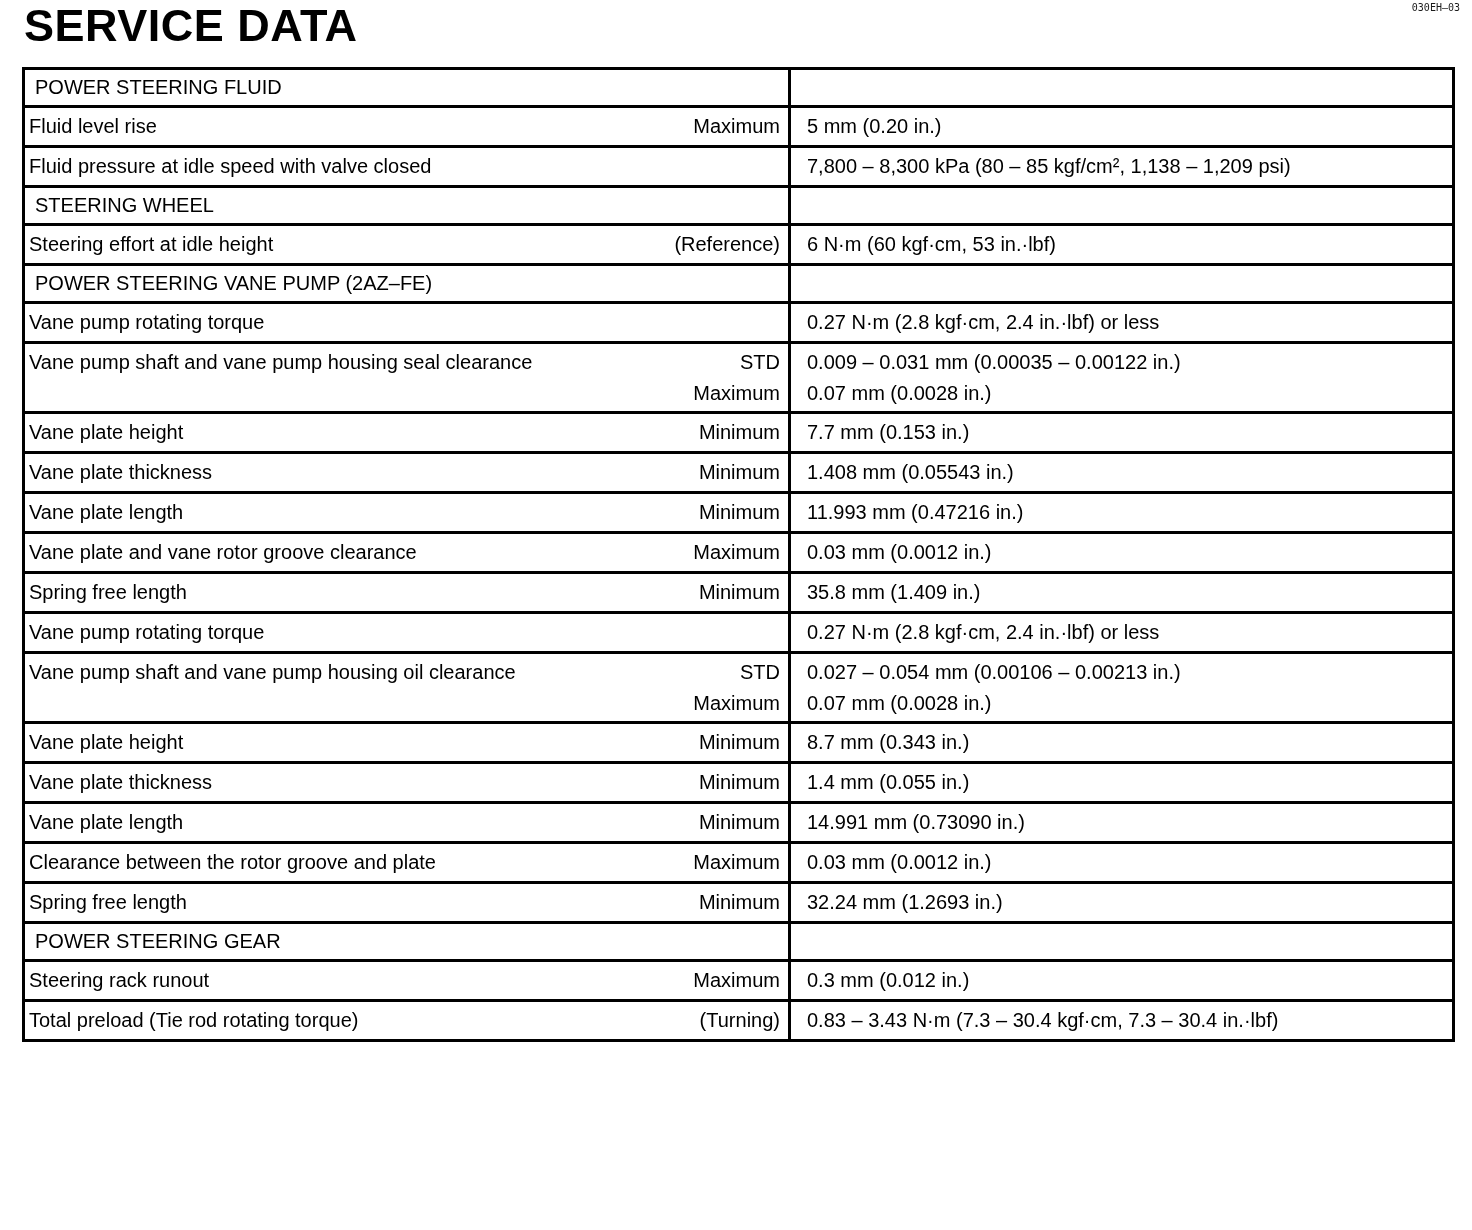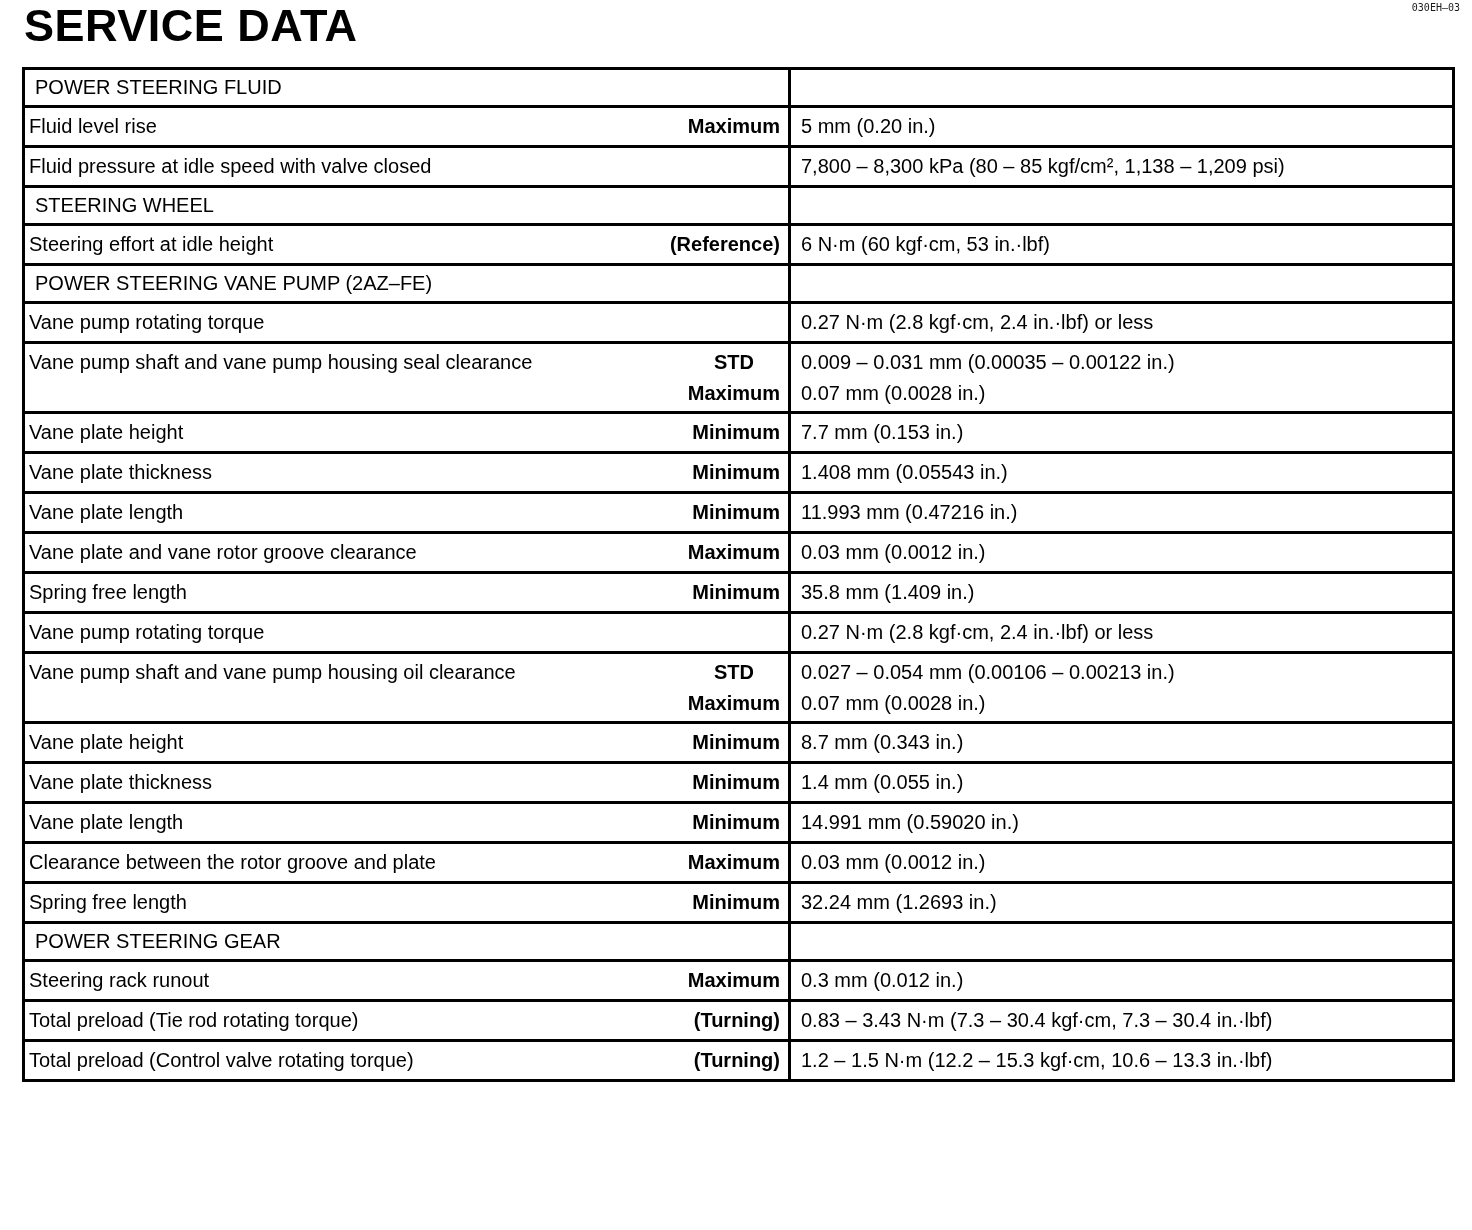--- a/index.html
+++ b/index.html
@@ -72,27 +72,26 @@
   tr.double .vline {
     line-height: 31px;
   }
   .label {
     white-space: nowrap;
     text-align: left;
   }
   .qual {
     display: flex;
     flex-direction: column;
-    text-align: center;
+    text-align: right;
     white-space: nowrap;
     flex-shrink: 0;
-    font-weight: bold;
   }
   .cell-right .vline {
-    padding-left: 10px;
+    padding-left: 16px;
     white-space: nowrap;
   }
 </style>
 </head>
 <body>
 
 <div class="page">
   <div class="doc-code">030EH–03</div>
   <h1 class="title">SERVICE DATA</h1>
   <table class="spec-table">
@@ -305,21 +304,21 @@
         <tr class="data">
           <td class="cell cell-left">
             <div class="lwrap">
               <span class="label">Vane plate length</span>
               <span class="qual">
                 <span class="qline">Minimum</span>
               </span>
             </div>
           </td>
           <td class="cell cell-right">
-            <div class="vline">14.991 mm (0.59020 in.)</div>
+            <div class="vline">14.991 mm (0.73090 in.)</div>
           </td>
         </tr>
         <tr class="data">
           <td class="cell cell-left">
             <div class="lwrap">
               <span class="label">Clearance between the rotor groove and plate</span>
               <span class="qual">
                 <span class="qline">Maximum</span>
               </span>
             </div>
@@ -366,30 +365,17 @@
           <td class="cell cell-left">
             <div class="lwrap">
               <span class="label">Total preload (Tie rod rotating torque)</span>
               <span class="qual">
                 <span class="qline">(Turning)</span>
               </span>
             </div>
           </td>
           <td class="cell cell-right">
             <div class="vline">0.83 – 3.43 N·m (7.3 – 30.4 kgf·cm, 7.3 – 30.4 in.·lbf)</div>
-          </td>
-        </tr>
-        <tr class="data">
-          <td class="cell cell-left">
-            <div class="lwrap">
-              <span class="label">Total preload (Control valve rotating torque)</span>
-              <span class="qual">
-                <span class="qline">(Turning)</span>
-              </span>
-            </div>
-          </td>
-          <td class="cell cell-right">
-            <div class="vline">1.2 – 1.5 N·m (12.2 – 15.3 kgf·cm, 10.6 – 13.3 in.·lbf)</div>
           </td>
         </tr>
       </tbody>
   </table>
 </div>
 
 </body></html>

